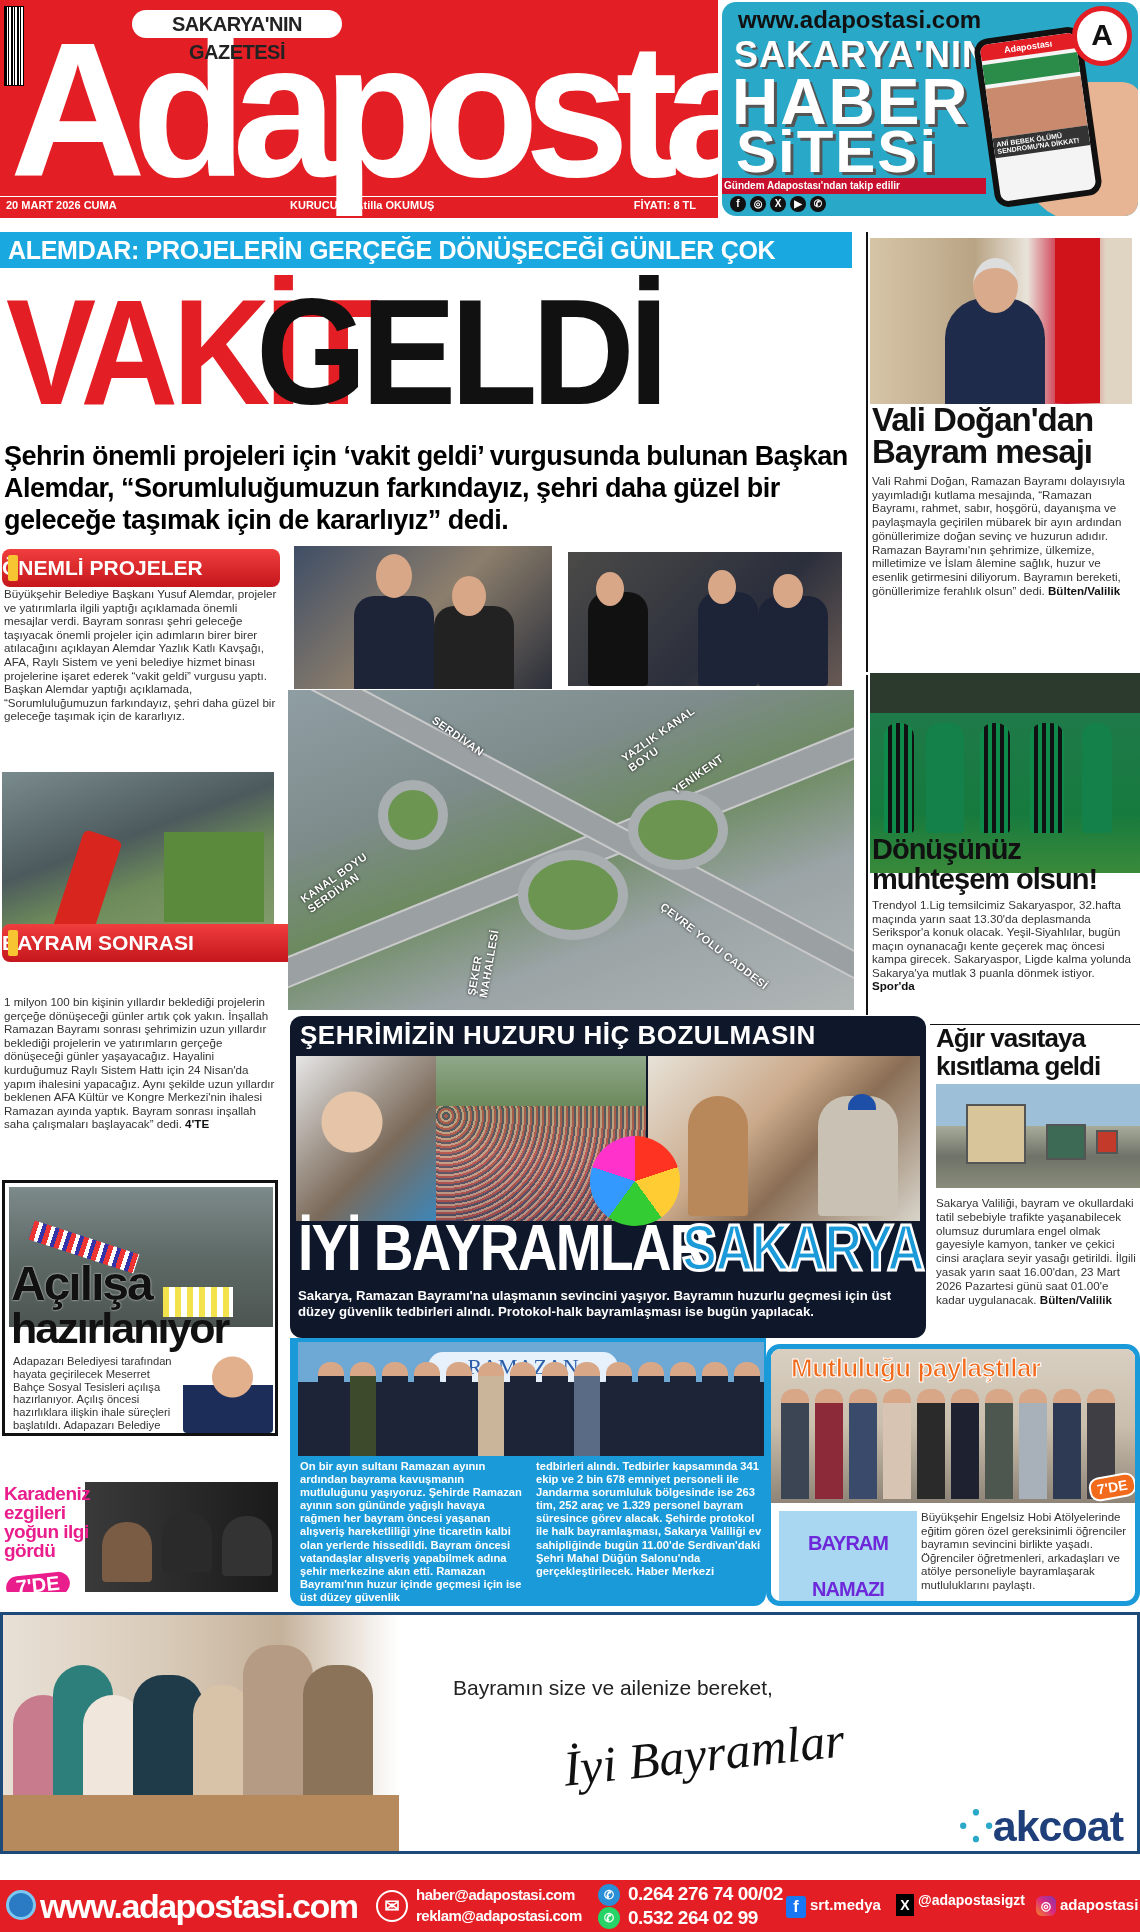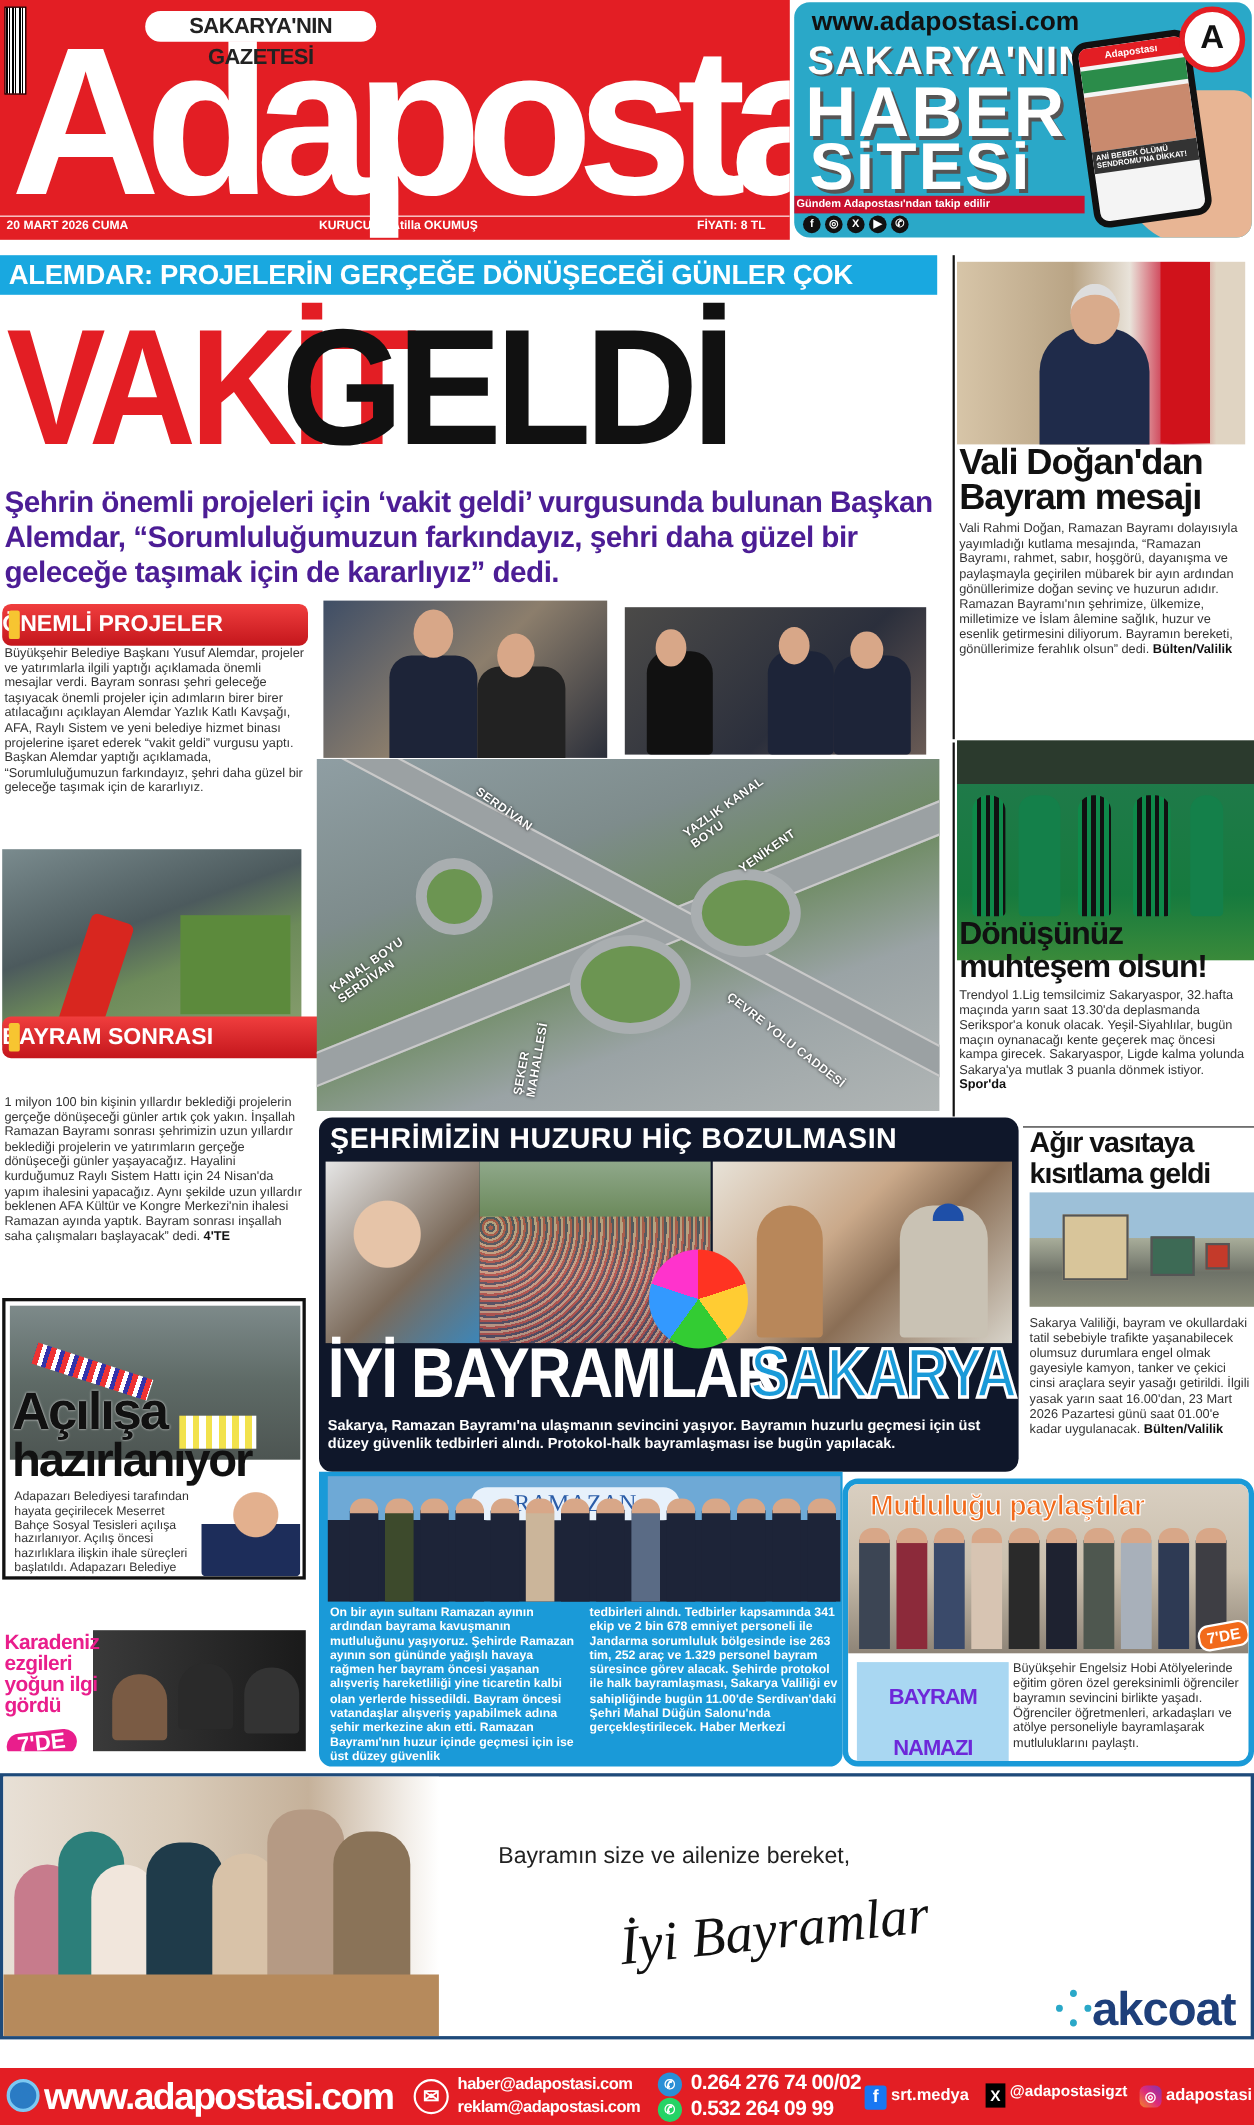--- a/index.html
+++ b/index.html
@@ -31,21 +31,21 @@
 #promo .phone .scr .img{background:#c98a6e;height:50px}
 #promo .phone .scr .hd{background:#333;color:#fff;font-size:7px;font-weight:bold;padding:3px}
 #promo .hand{left:300px;top:80px;width:120px;height:140px;background:#e8b594;border-radius:40px 20px 0 60px}
 #promo .badge{left:350px;top:4px;width:60px;height:60px;border-radius:50%;background:#fff;border:5px solid #e31e24;color:#111;font-weight:bold;font-size:30px;text-align:center;line-height:48px}
 
 #lead-strip{left:0;top:232px;width:852px;height:36px;background:#19a8e0;color:#fff;font-weight:bold;font-size:25px;line-height:36px;padding-left:8px;letter-spacing:-0.3px}
 
 #headline{left:0;top:272px;width:856px;height:160px}
 #headline .w1{left:6px;top:0;font-size:150px;font-weight:bold;color:#e31e24;letter-spacing:-6px;line-height:160px;transform:scaleX(0.9);transform-origin:left}
 #headline .w2{left:256px;top:0;font-size:150px;font-weight:bold;color:#111;letter-spacing:-6px;line-height:160px;transform:scaleX(0.95);transform-origin:left}
-#deck{left:4px;top:440px;width:848px;font-size:27px;font-weight:bold;color:#4c1d95;line-height:32px;letter-spacing:-0.5px}
+#deck{left:4px;top:440px;width:848px;font-size:27px;font-weight:bold;color:#000000;line-height:32px;letter-spacing:-0.5px}
 
 .sec-h{height:38px;background:linear-gradient(#f03e3e,#c4161c);border-radius:8px;color:#fff;font-weight:bold;font-size:21px;line-height:38px;position:absolute}
 .sec-h .tab{position:absolute;left:6px;top:6px;width:10px;height:26px;background:#f7c531;border-radius:2px}
 .body{font-size:11.6px;line-height:13.6px;color:#333}
 .body b{color:#111}
 #projeler-h{left:2px;top:549px;width:278px}
 #projeler-body{left:4px;top:587px;width:276px}
 #tram{left:2px;top:772px;width:272px;height:178px;background:linear-gradient(160deg,#7a8b8e,#4c5a5d 40%,#6d8b5a 60%,#8aa070);overflow:hidden}
 #tram .rail{position:absolute;left:60px;top:60px;width:40px;height:140px;background:#d8261f;transform:rotate(18deg);border-radius:6px}
 #tram .grass{position:absolute;right:10px;top:60px;width:100px;height:90px;background:#5c8a3c}
@@ -385,21 +385,21 @@
   <div class="url">www.adapostasi.com</div>
   <div class="mail">✉</div>
   <div class="emails">
     <div>haber@adapostasi.com</div>
     <div>reklam@adapostasi.com</div>
   </div>
   <div class="pic" style="top:4px;background:#2a8fd6">✆</div>
   <div class="pic" style="top:27px;background:#25d366">✆</div>
   <div class="phones">
     <div>0.264 276 74 00/02</div>
-    <div>0.532 264 09 99</div>
+    <div>0.532 264 02 99</div>
   </div>
   <div class="fb">f</div>
   <div class="fbt">srt.medya</div>
   <div class="x">X</div>
   <div class="xt">@adapostasigzt</div>
   <div class="ig">◎</div>
   <div class="igt">adapostasi</div>
 </div>
 
 </body></html>

